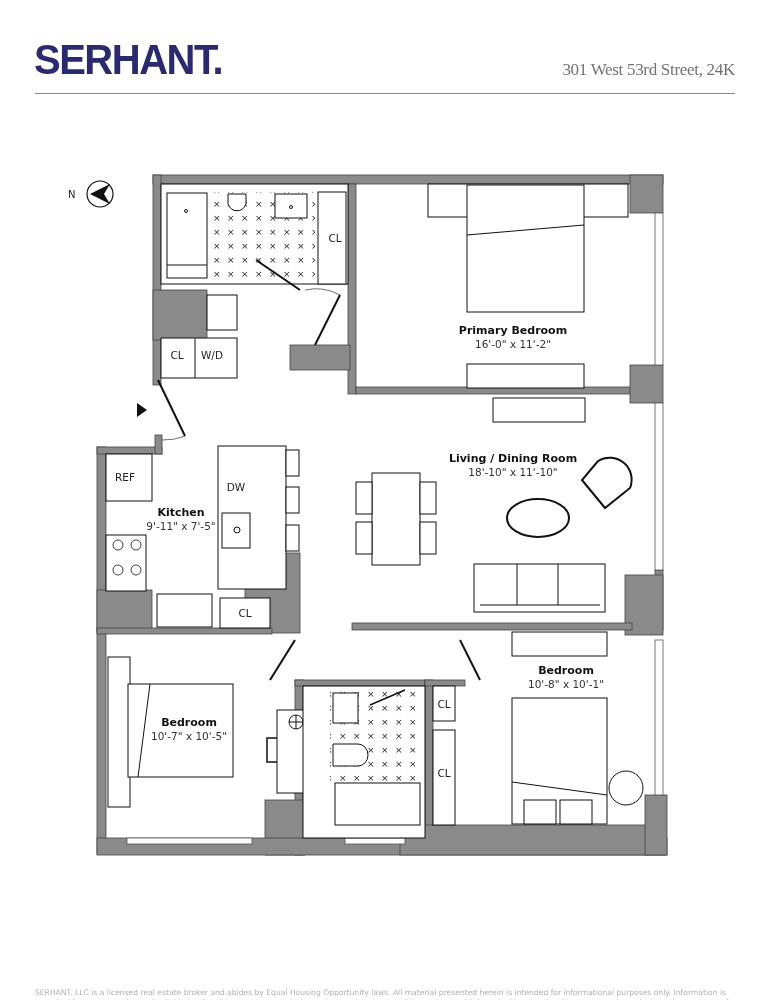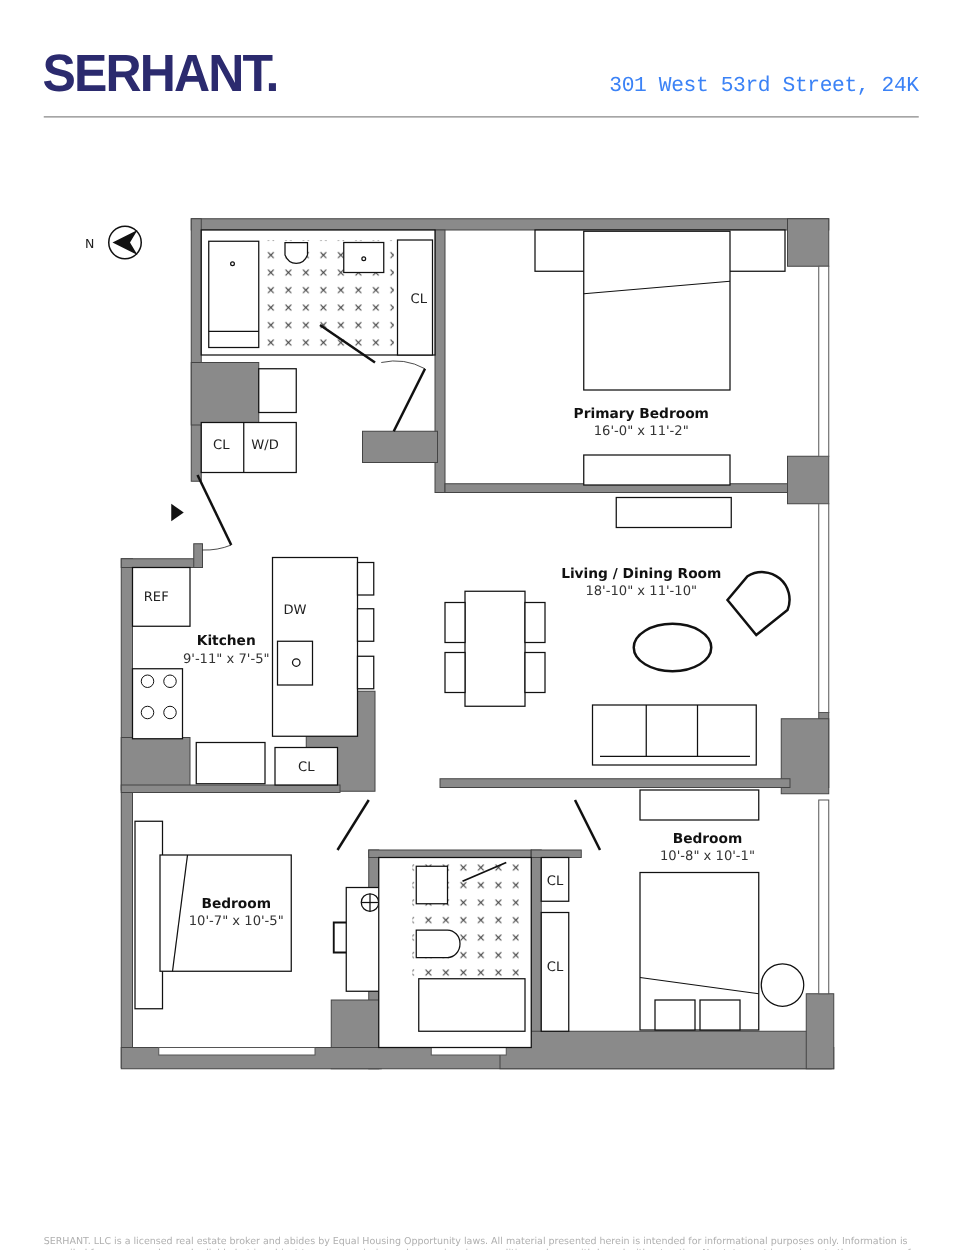--- a/index.html
+++ b/index.html
@@ -1,18 +1,18 @@
 <!DOCTYPE html>
 <html><head>
 <meta charset="utf-8">
 <style>
   html,body{margin:0;padding:0;background:#fff;}
   body{width:773px;height:1000px;position:relative;overflow:hidden;font-family:"Liberation Sans",sans-serif;}
   .logo{position:absolute;left:34px;top:36px;font-family:"Liberation Sans",sans-serif;font-weight:bold;font-size:40px;letter-spacing:-1.5px;color:#2b2a6e;transform:scaleY(1.05);transform-origin:left top;}
-  .address{position:absolute;right:38px;top:60px;font-size:17px;color:#3b82f6;font-family:Liberation Mono, monospace;font-weight:normal;letter-spacing:-0.3px;}
+  .address{position:absolute;right:38px;top:60px;font-size:17px;color:#737373;font-family:Liberation Serif, serif;font-weight:normal;letter-spacing:-0.3px;}
   .hr{position:absolute;left:35px;top:93px;width:700px;height:1px;background:#888;}
   .disclaimer{position:absolute;left:35px;top:988px;width:705px;font-size:7.6px;line-height:10px;color:#b0b0b0;font-family:"DejaVu Sans",sans-serif;}
   svg.plan{position:absolute;left:0;top:0;}
   .lbl{font-family:"DejaVu Sans",sans-serif;}
 </style>
 </head>
 <body>
 
 <div class="logo">SERHANT.</div>
 <div class="address">301 West 53rd Street, 24K</div>

